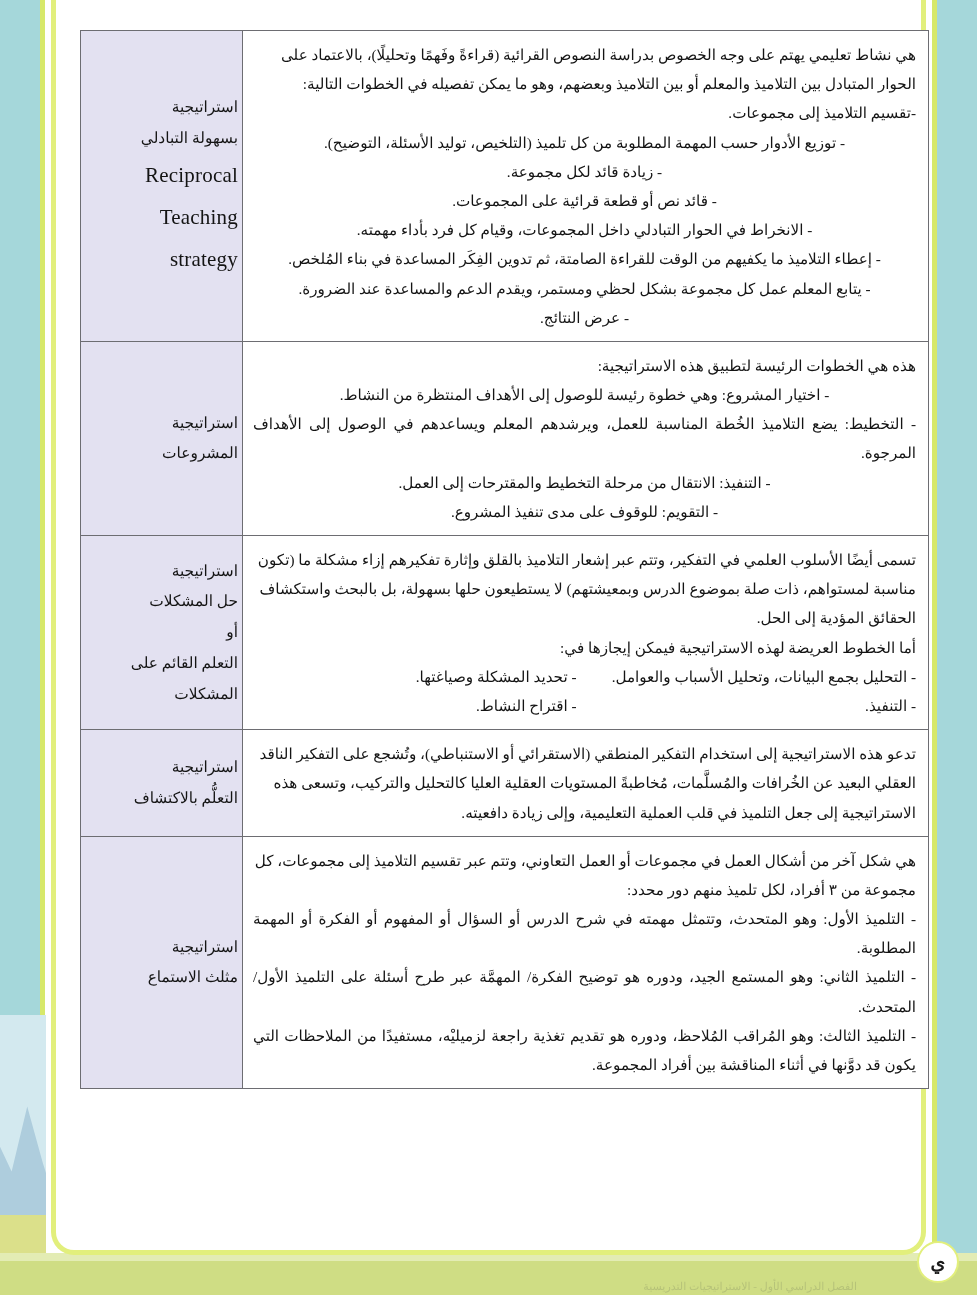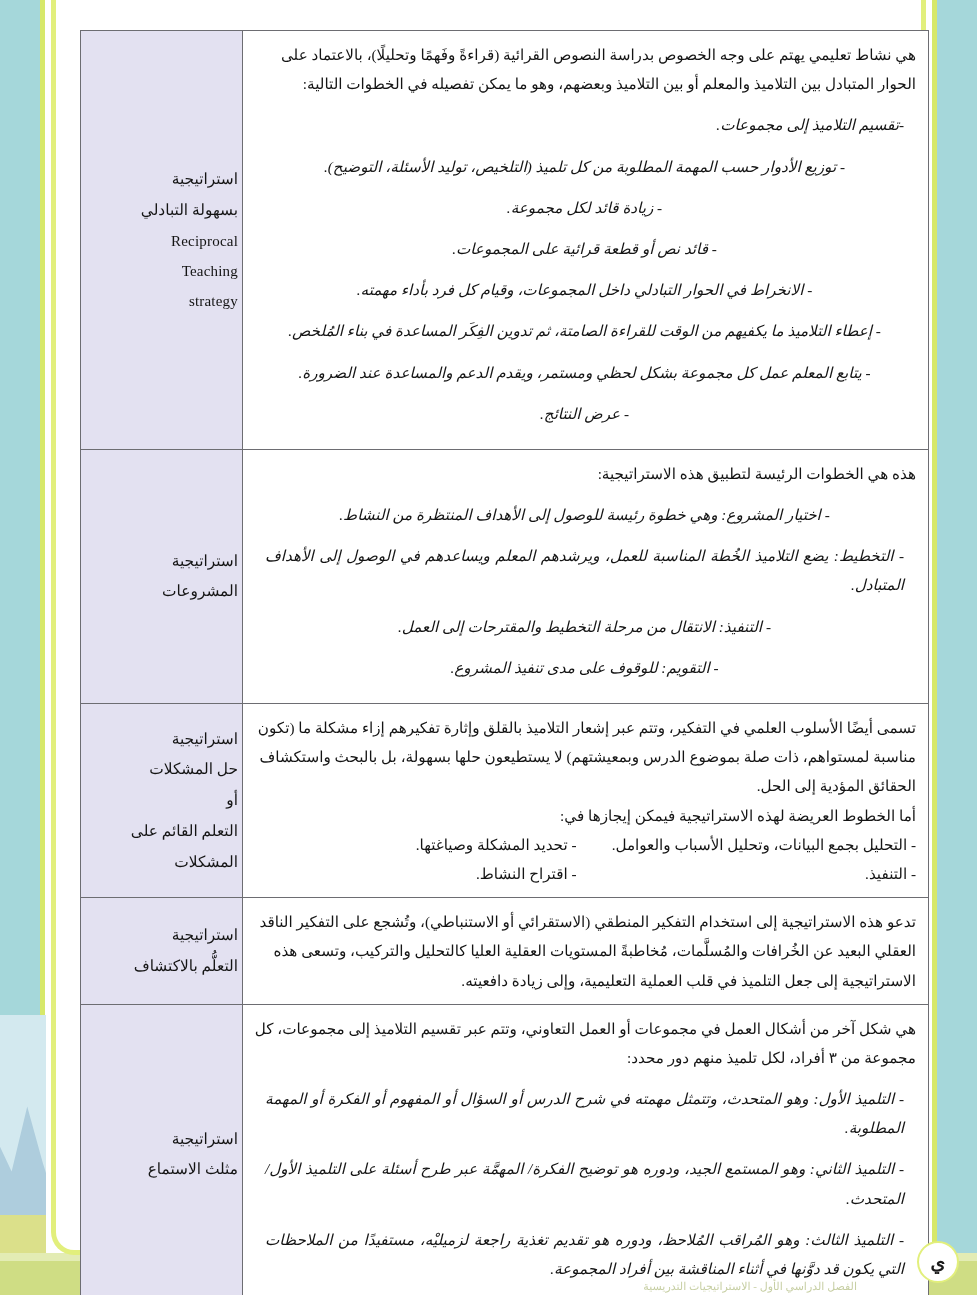--- a/index.html
+++ b/index.html
@@ -171,32 +171,31 @@
     background: #e3e1f1;
     text-align: center;
     font-size: 15.4px;
     line-height: 2.0;
     padding: 8px 4px;
   }
   .name-line { display: block; }
   .name-line.latin {
     font-family: "Liberation Serif", "DejaVu Serif", serif;
     direction: ltr;
-    font-size: 15px;
+    font-size: 21px;
     letter-spacing: .2px;
   }
 
   
   .para { margin: 0; }
   .para.intro { text-indent: 0; }
   .bullet {
-    margin: 12px;
+    margin: 0;
     text-align: justify;
     text-align-last: right;
-    font-style: italic;
   }
   .bullet.center-ish { text-align-last: center; }
   .bullet.right-only { text-align: right; text-align-last: right; }
 
   
   .bullet-grid {
     display: grid;
     grid-template-columns: 1fr 1fr;
     column-gap: 16px;
     direction: rtl;
@@ -252,21 +251,21 @@
           <span class="name-line latin">Reciprocal</span>
           <span class="name-line latin">Teaching</span>
           <span class="name-line latin">strategy</span>
         </td>
       </tr>
 
       <tr>
         <td class="desc-cell">
           <p class="para intro">هذه هي الخطوات الرئيسة لتطبيق هذه الاستراتيجية:</p>
           <p class="bullet center-ish">- اختيار المشروع: وهي خطوة رئيسة للوصول إلى الأهداف المنتظرة من النشاط.</p>
-          <p class="bullet">- التخطيط: يضع التلاميذ الخُطة المناسبة للعمل، ويرشدهم المعلم ويساعدهم في الوصول إلى الأهداف المتبادل.</p>
+          <p class="bullet">- التخطيط: يضع التلاميذ الخُطة المناسبة للعمل، ويرشدهم المعلم ويساعدهم في الوصول إلى الأهداف المرجوة.</p>
           <p class="bullet center-ish">- التنفيذ: الانتقال من مرحلة التخطيط والمقترحات إلى العمل.</p>
           <p class="bullet center-ish">- التقويم: للوقوف على مدى تنفيذ المشروع.</p>
         </td>
         <td class="name-cell">
           <span class="name-line">استراتيجية</span>
           <span class="name-line">المشروعات</span>
         </td>
       </tr>
 
       <tr>

